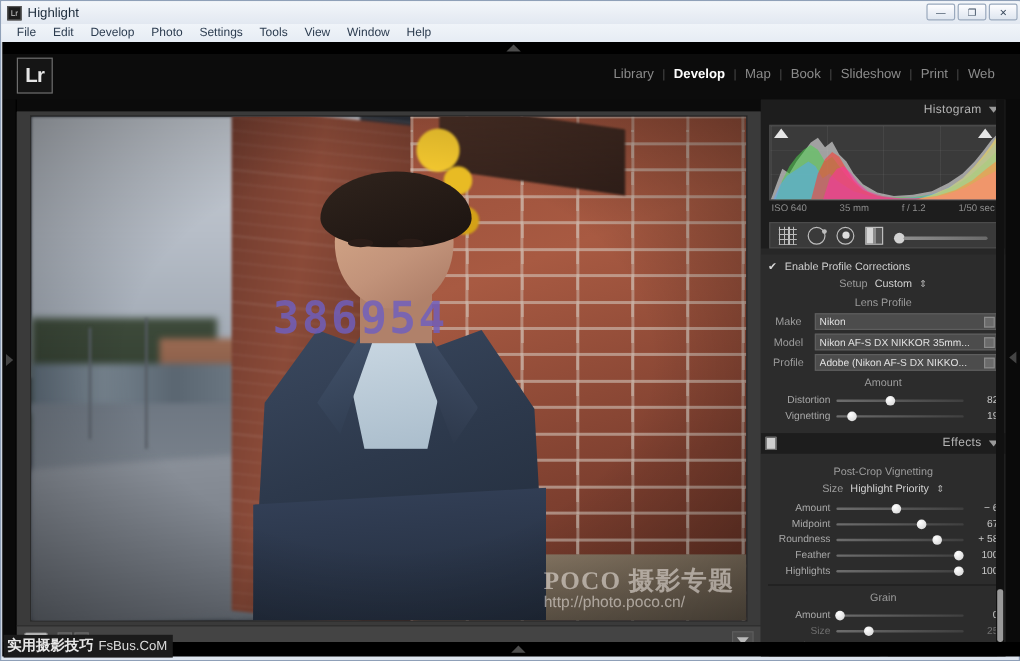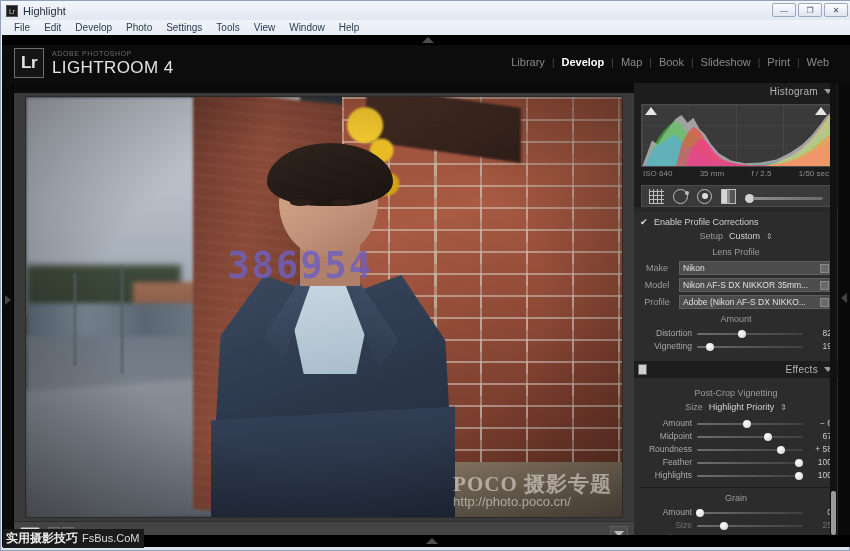--- a/index.html
+++ b/index.html
@@ -585,24 +585,20 @@
 
   <div id="lrapp">
 
     <div id="top-collapse">
       <div class="arrow"></div>
     </div>
 
     <div id="lrheader">
       <div id="identity">
         <div class="lrlogo">Lr</div>
-        <div class="names">
-          <div class="sup">ADOBE PHOTOSHOP</div>
-          <div class="main">LIGHTROOM 4</div>
-        </div>
       </div>
       <div id="modules">
         <div class="mod">Library</div>
         <div class="sep">|</div>
         <div class="mod active">Develop</div>
         <div class="sep">|</div>
         <div class="mod">Map</div>
         <div class="sep">|</div>
         <div class="mod">Book</div>
         <div class="sep">|</div>
@@ -684,21 +680,21 @@
             <path d="M34,63 L40,40 L46,28 L52,22 L58,26 L64,36 L70,46 L78,54 L90,59 L104,61 L122,61 L140,59 L156,54 L170,46 L182,36 L190,30 L190,63 Z" fill="#ff3b30" opacity="0.58"></path>
             <path d="M44,63 L50,44 L56,36 L62,34 L68,40 L74,48 L82,55 L94,59 L110,61 L130,61 L148,58 L164,52 L178,44 L190,38 L190,63 Z" fill="#ff2fa0" opacity="0.55"></path>
             <path d="M120,63 L136,58 L150,52 L162,44 L172,34 L180,24 L186,16 L190,10 L190,63 Z" fill="#ffe14d" opacity="0.50"></path>
           </svg>
           <div class="clip l"></div>
           <div class="clip r"></div>
         </div>
         <div id="hist-meta">
           <span>ISO 640</span>
           <span>35 mm</span>
-          <span>f / 2.5</span>
+          <span>f / 1.2</span>
           <span>1/50 sec</span>
         </div>
         <div id="toolstrip">
           <div class="tool crop"></div>
           <div class="tool spot"></div>
           <div class="tool redeye"></div>
           <div class="tool grad"></div>
           <div class="tool brush"></div>
         </div>
       </div>

